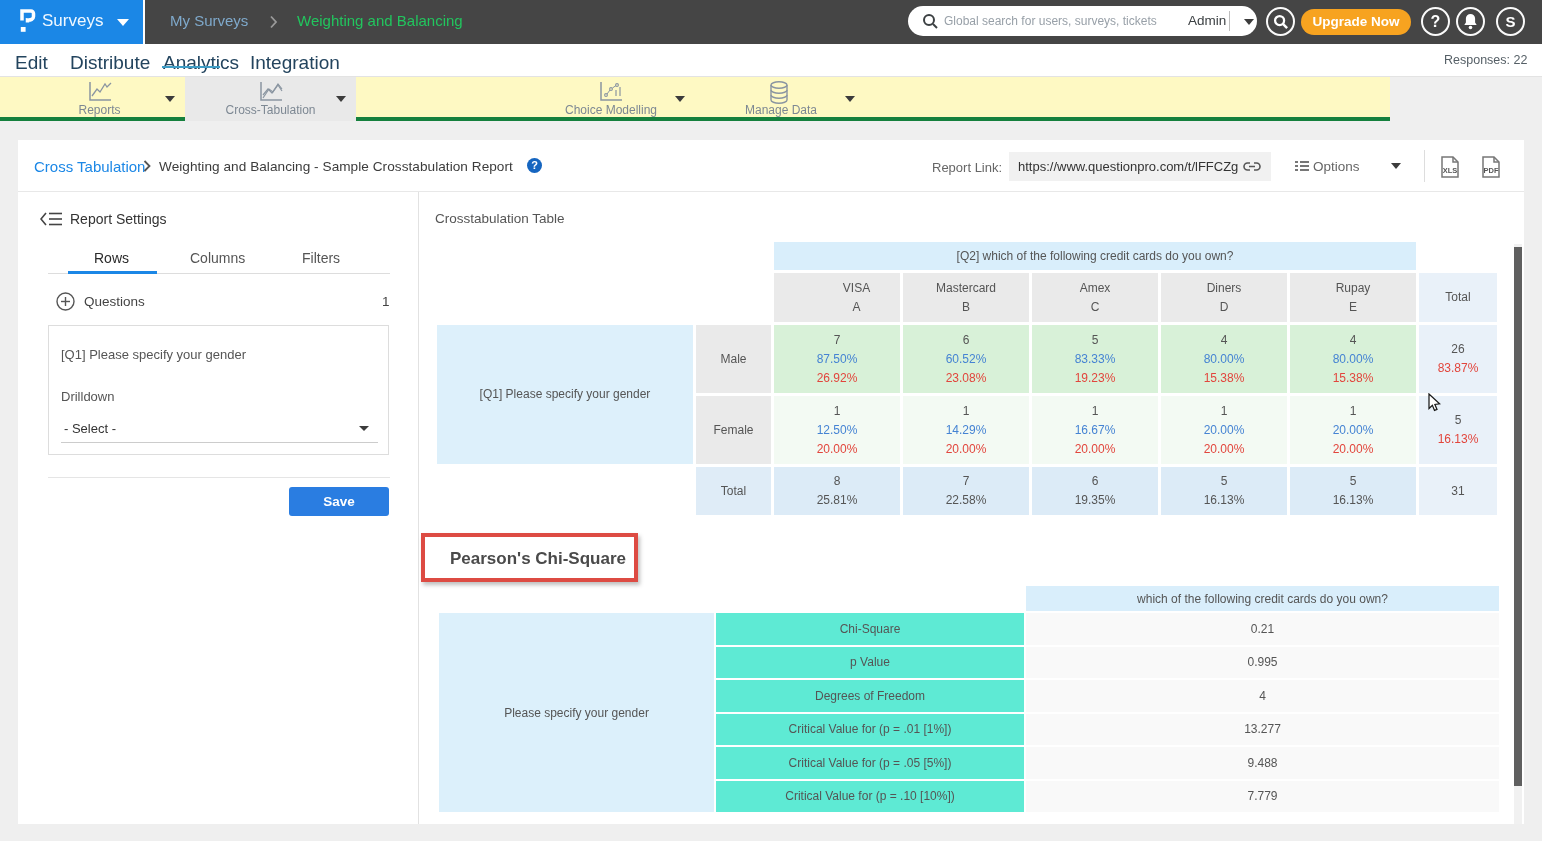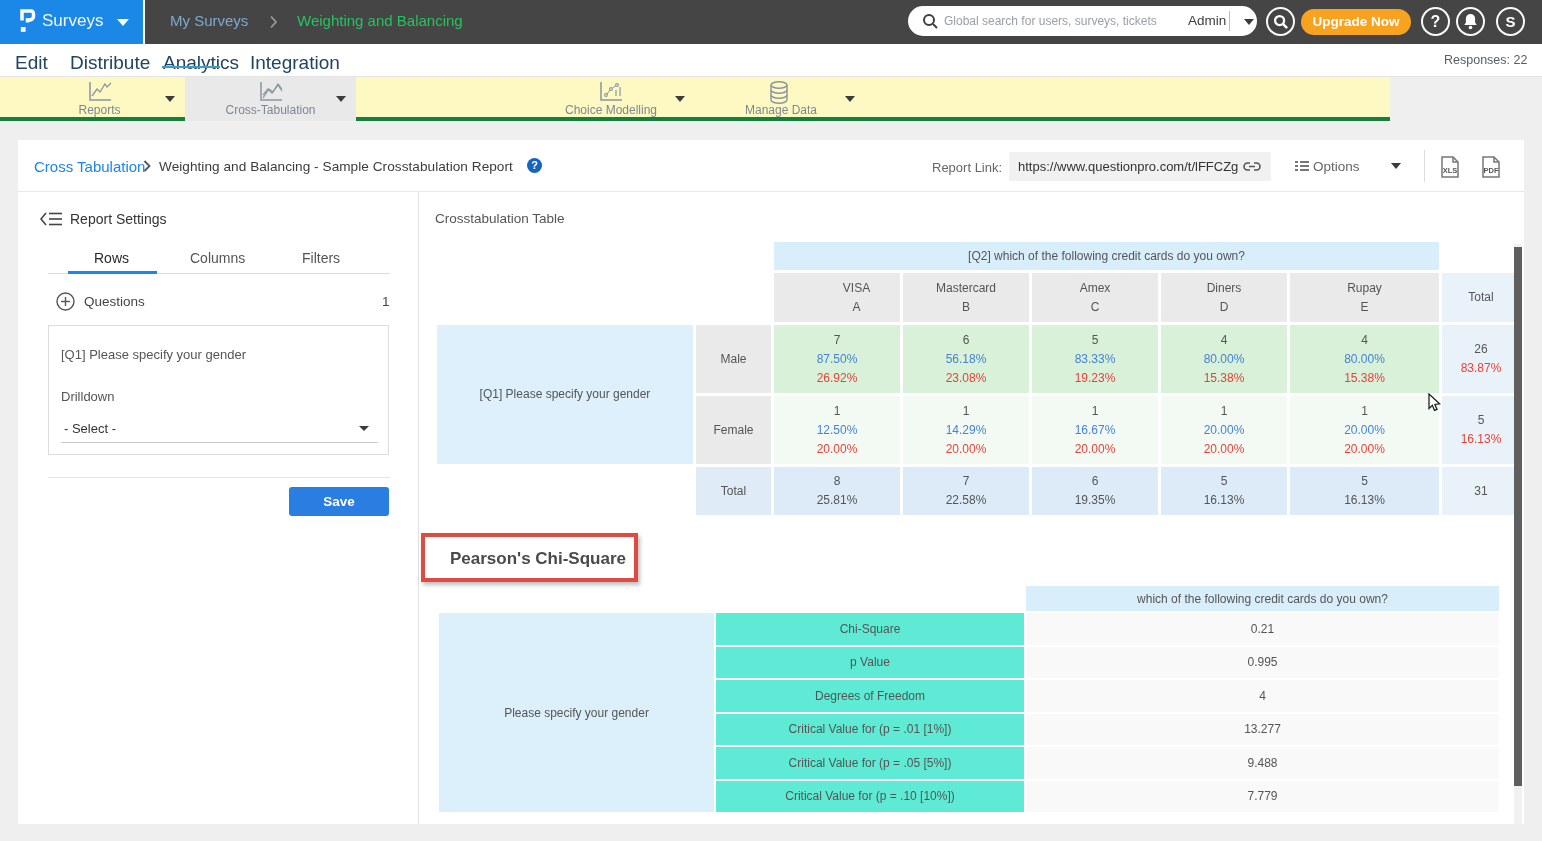--- a/index.html
+++ b/index.html
@@ -232,28 +232,28 @@
         <td class="hblue" colspan="5" style="height:28px;">[Q2] which of the following credit cards do you own?</td>
         <td style="width:78px;"></td>
       </tr>
       <tr>
         <td></td>
             <td></td>
         <td class="hgray" style="width:126px; height:49px;padding-left:39px;">VISA<br>A</td>
         <td class="hgray" style="width:126px;">Mastercard<br>B</td>
         <td class="hgray" style="width:126px;">Amex<br>C</td>
         <td class="hgray" style="width:126px;">Diners<br>D</td>
-        <td class="hgray" style="width:149px;">Rupay<br>E</td>
+        <td class="hgray" style="width:126px;">Rupay<br>E</td>
         <td class="totc">Total</td>
       </tr>
       <tr>
         <td class="qcell" rowspan="2">[Q1] Please specify your gender</td>
         <td class="hgray" style="height:68px;">Male</td>
         <td class="grn">7<br><span class="pctb">87.50%</span><br><span class="pctr">26.92%</span></td>
-        <td class="grn">6<br><span class="pctb">56.18%</span><br><span class="pctr">23.08%</span></td>
+        <td class="grn">6<br><span class="pctb">60.52%</span><br><span class="pctr">23.08%</span></td>
         <td class="grn">5<br><span class="pctb">83.33%</span><br><span class="pctr">19.23%</span></td>
         <td class="grn">4<br><span class="pctb">80.00%</span><br><span class="pctr">15.38%</span></td>
         <td class="grn">4<br><span class="pctb">80.00%</span><br><span class="pctr">15.38%</span></td>
         <td class="totc">26<br><span class="pctr">83.87%</span></td>
       </tr>
       <tr>
         <td class="hgray" style="height:68px;">Female</td>
         <td class="pale">1<br><span class="pctb">12.50%</span><br><span class="pctr">20.00%</span></td>
         <td class="pale">1<br><span class="pctb">14.29%</span><br><span class="pctr">20.00%</span></td>
         <td class="pale">1<br><span class="pctb">16.67%</span><br><span class="pctr">20.00%</span></td>

